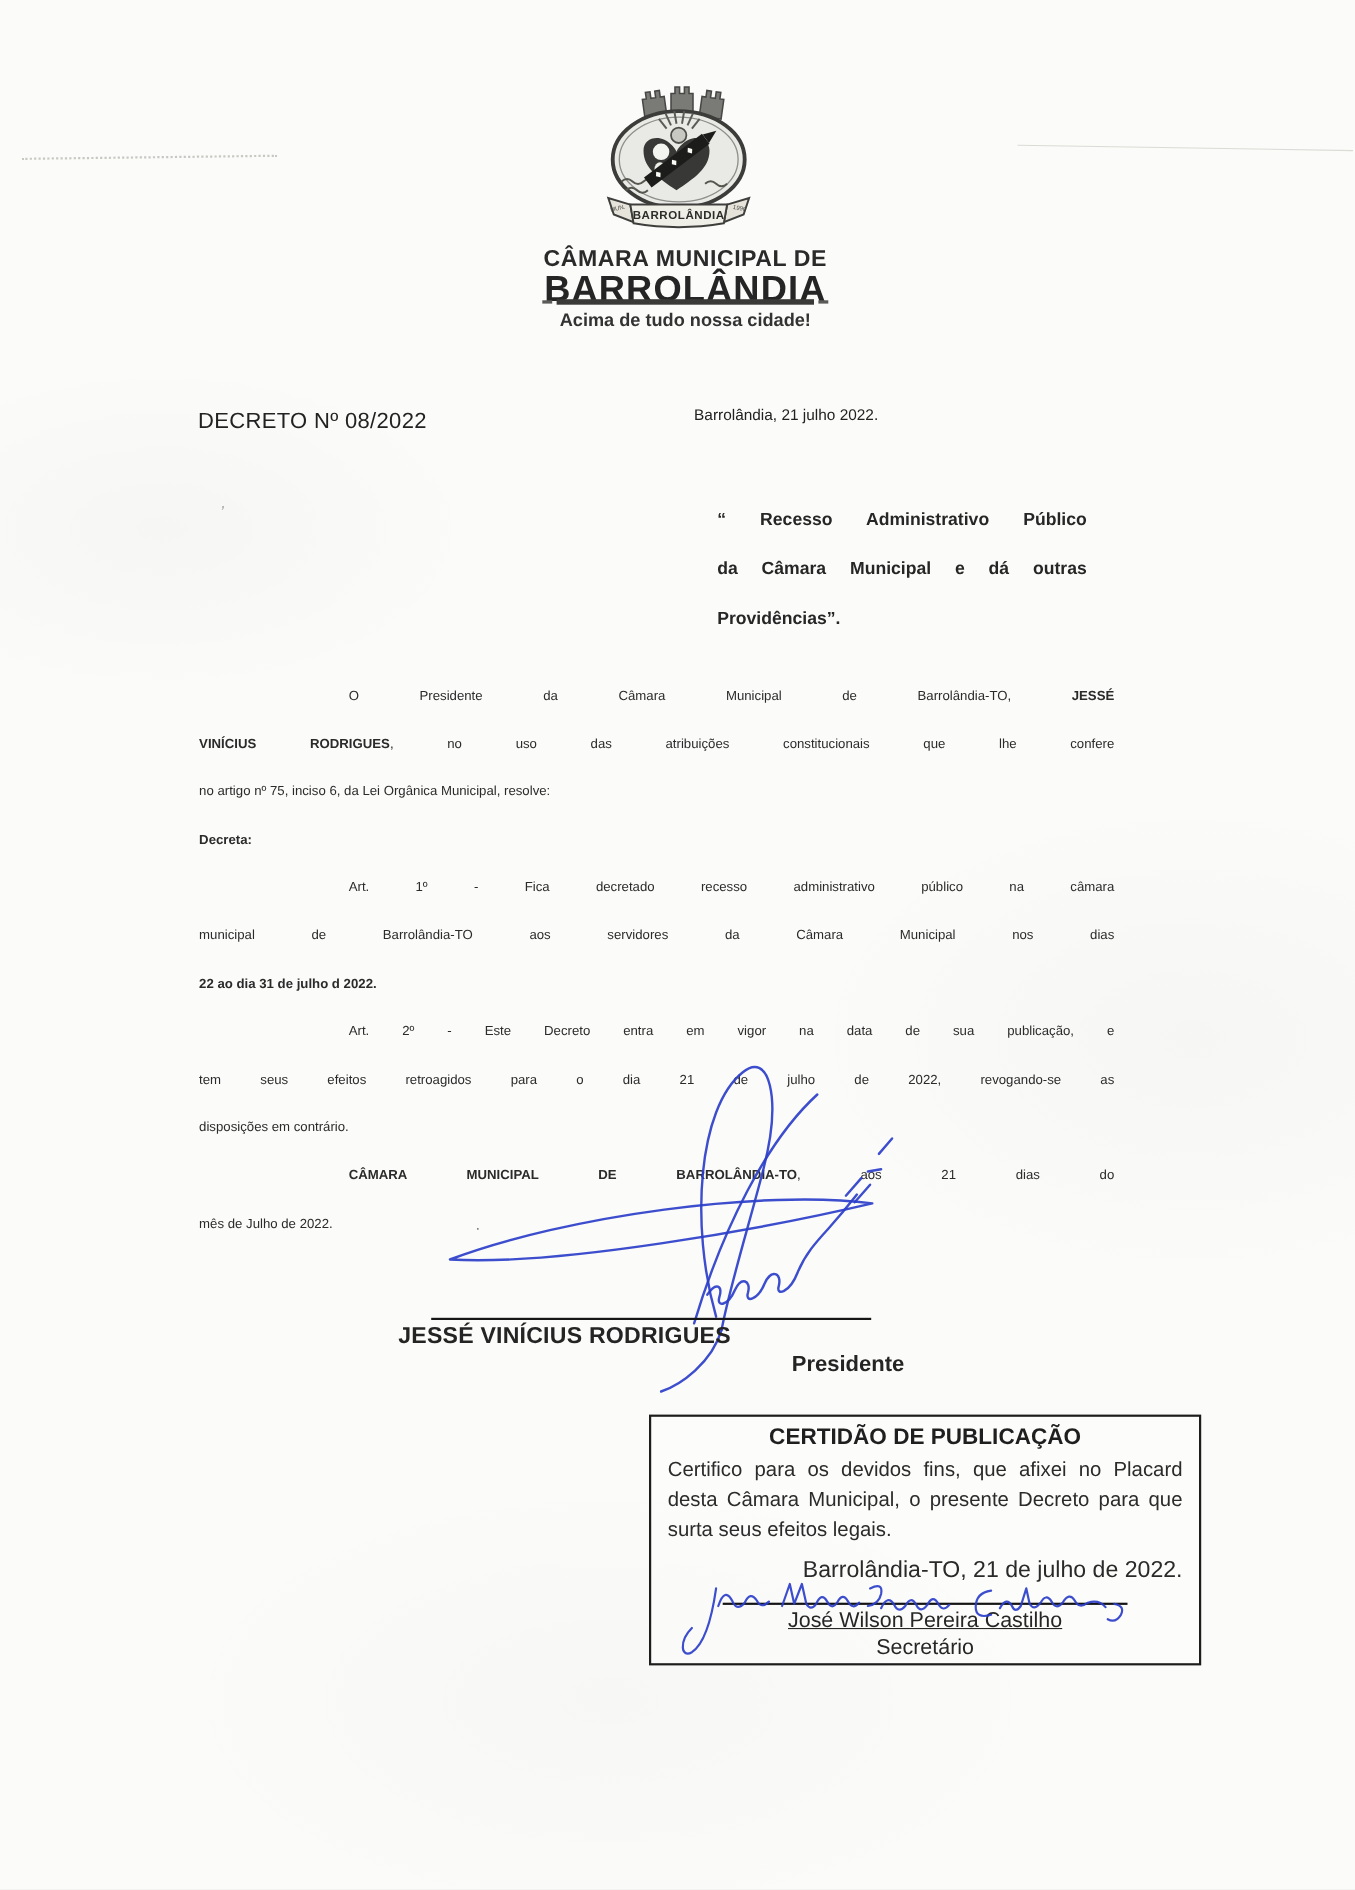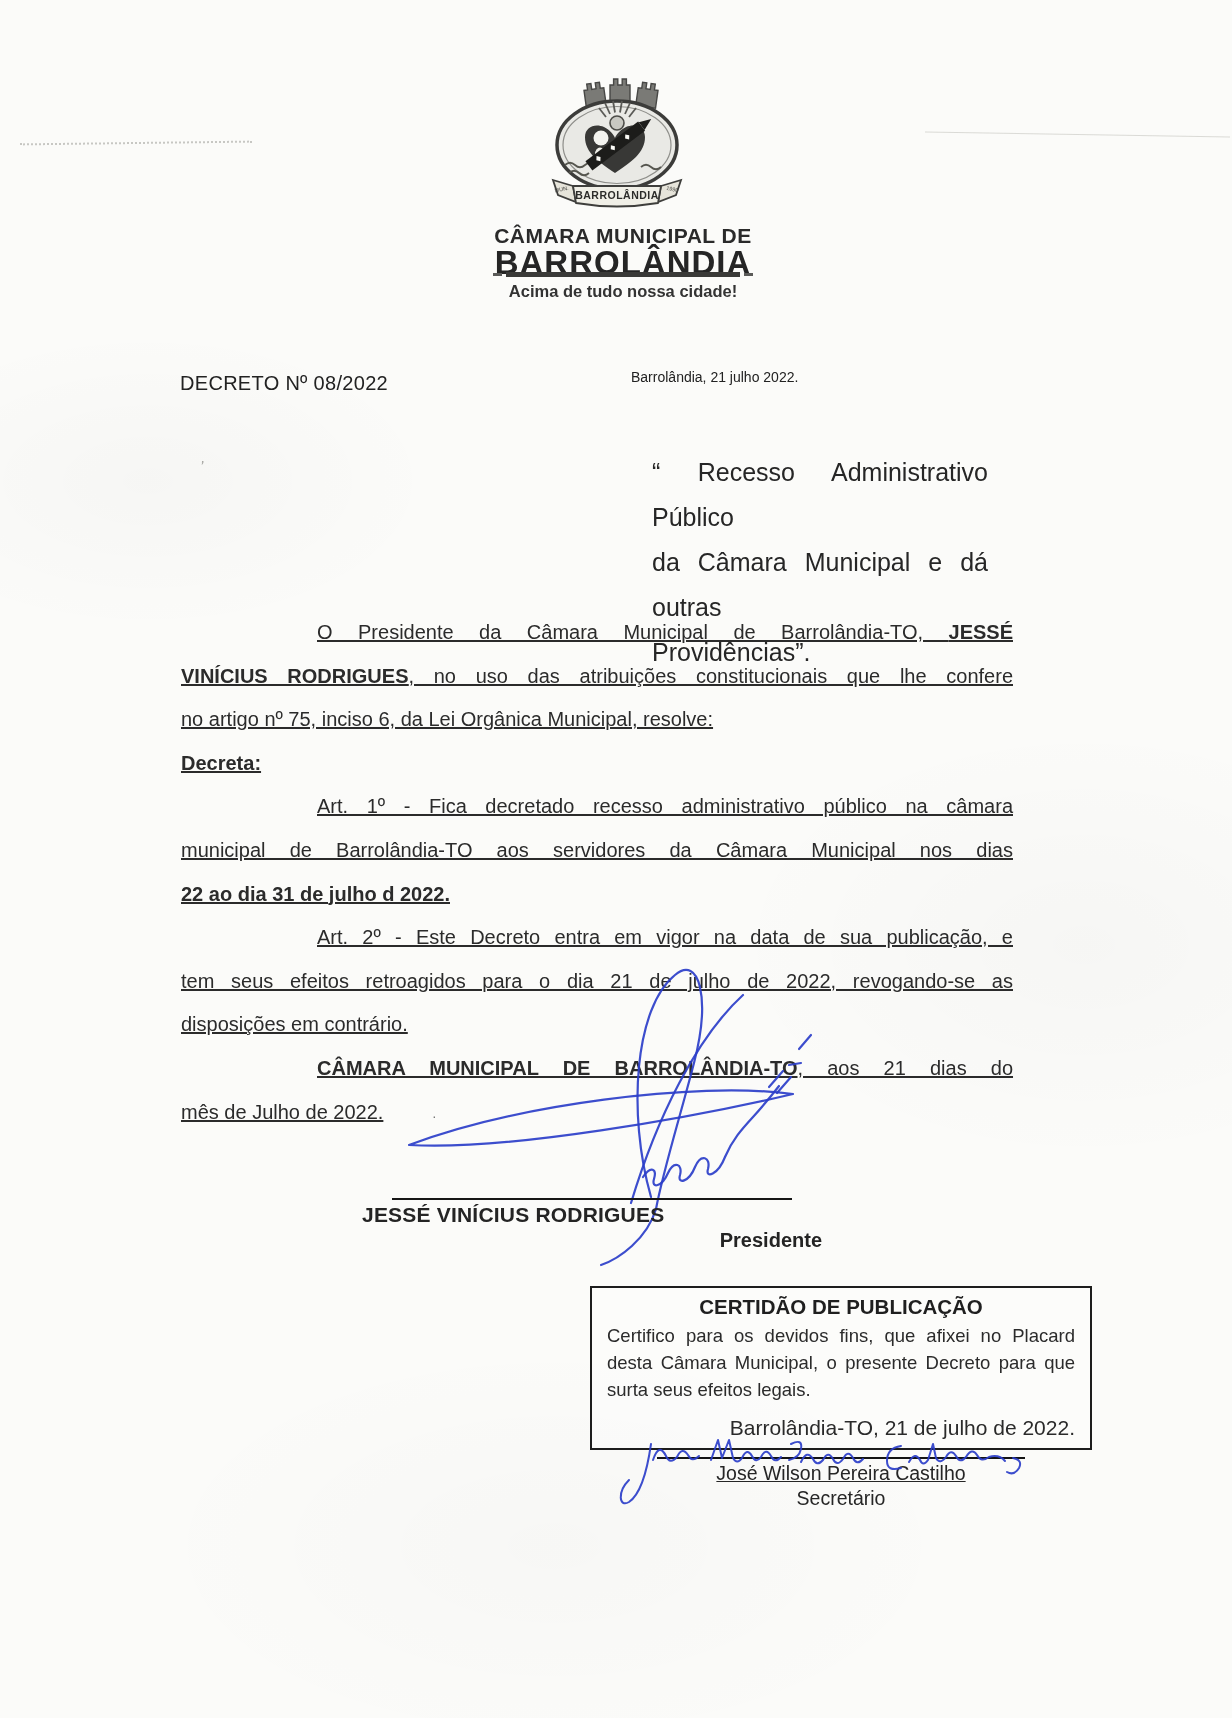--- a/index.html
+++ b/index.html
@@ -38,38 +38,38 @@
   .decree-number { left: 180px; top: 372px; font-size: 20px; letter-spacing: .3px; }
   .decree-dateline { left: 631px; top: 369px; font-size: 14px; }
 
   
   .tline { display: block; }
   .tline.just { text-align: justify; text-align-last: justify; }
   .tline.indent { text-indent: 136px; }
   .b { font-weight: bold; text-align: right; }
 
   #epigraph { left: 652px; top: 450px; width: 336px; }
-  #epigraph .tline { line-height: 45px; font-size: 25px; font-weight: normal; color: #262626; }
+  #epigraph .tline { line-height: 45px; font-size: 16px; font-weight: bold; color: #262626; }
 
   #decree-body { left: 181px; top: 611px; width: 832px; }
-  #decree-body .tline { line-height: 43.6px; font-size: 20px; color: #2b2b2b; text-decoration: underline; }
+  #decree-body .tline { line-height: 43.6px; font-size: 12px; color: #2b2b2b; }
 
   
   .sig-rule { left: 392px; top: 1198px; width: 400px; border-top: 2.5px solid #161616; }
   .president-name { left: 362px; top: 1203px; width: 460px; text-align: left;
                     font-size: 21px; font-weight: bold; color: #242424; letter-spacing: .2px; }
   .president-role { left: 362px; top: 1229px; width: 460px; text-align: right;
                     font-size: 20px; font-weight: bold; color: #242424; }
 
   .sig-svg { pointer-events: none; }
   .sig-stroke { stroke: var(--sig-blue); fill: none; stroke-width: 2.2;
                 stroke-linecap: round; stroke-linejoin: round; opacity: .92; }
 
   
-  .cert-box { left: 590px; top: 1286px; width: 502px; height: 164px;
+  .cert-box { left: 590px; top: 1286px; width: 502px; height: 228px;
               border: 2px solid #1d1d1d; padding: 6px 15px 8px; background: rgba(255,255,255,0.25); }
   .cert-title { text-align: center; font-size: 20.5px; font-weight: bold; color: #1f1f1f; line-height: 26px; }
   #cert-body { margin-top: 2px; }
   #cert-body .tline { line-height: 27px; font-size: 18.5px; color: #2b2b2b; }
   .cert-dateline { margin-top: 12px; text-align: right; font-size: 21px; color: #2a2a2a; line-height: 26px; }
   .cert-sigline { width: 368px; margin: 16px auto 0; border-bottom: 2.5px solid #141414; }
   .cert-name { margin-top: 2px; text-align: center; font-size: 19.5px; color: #262626; line-height: 25px; text-decoration: underline; }
   .cert-role { text-align: center; font-size: 19.5px; color: #262626; line-height: 25px; }
 
   

